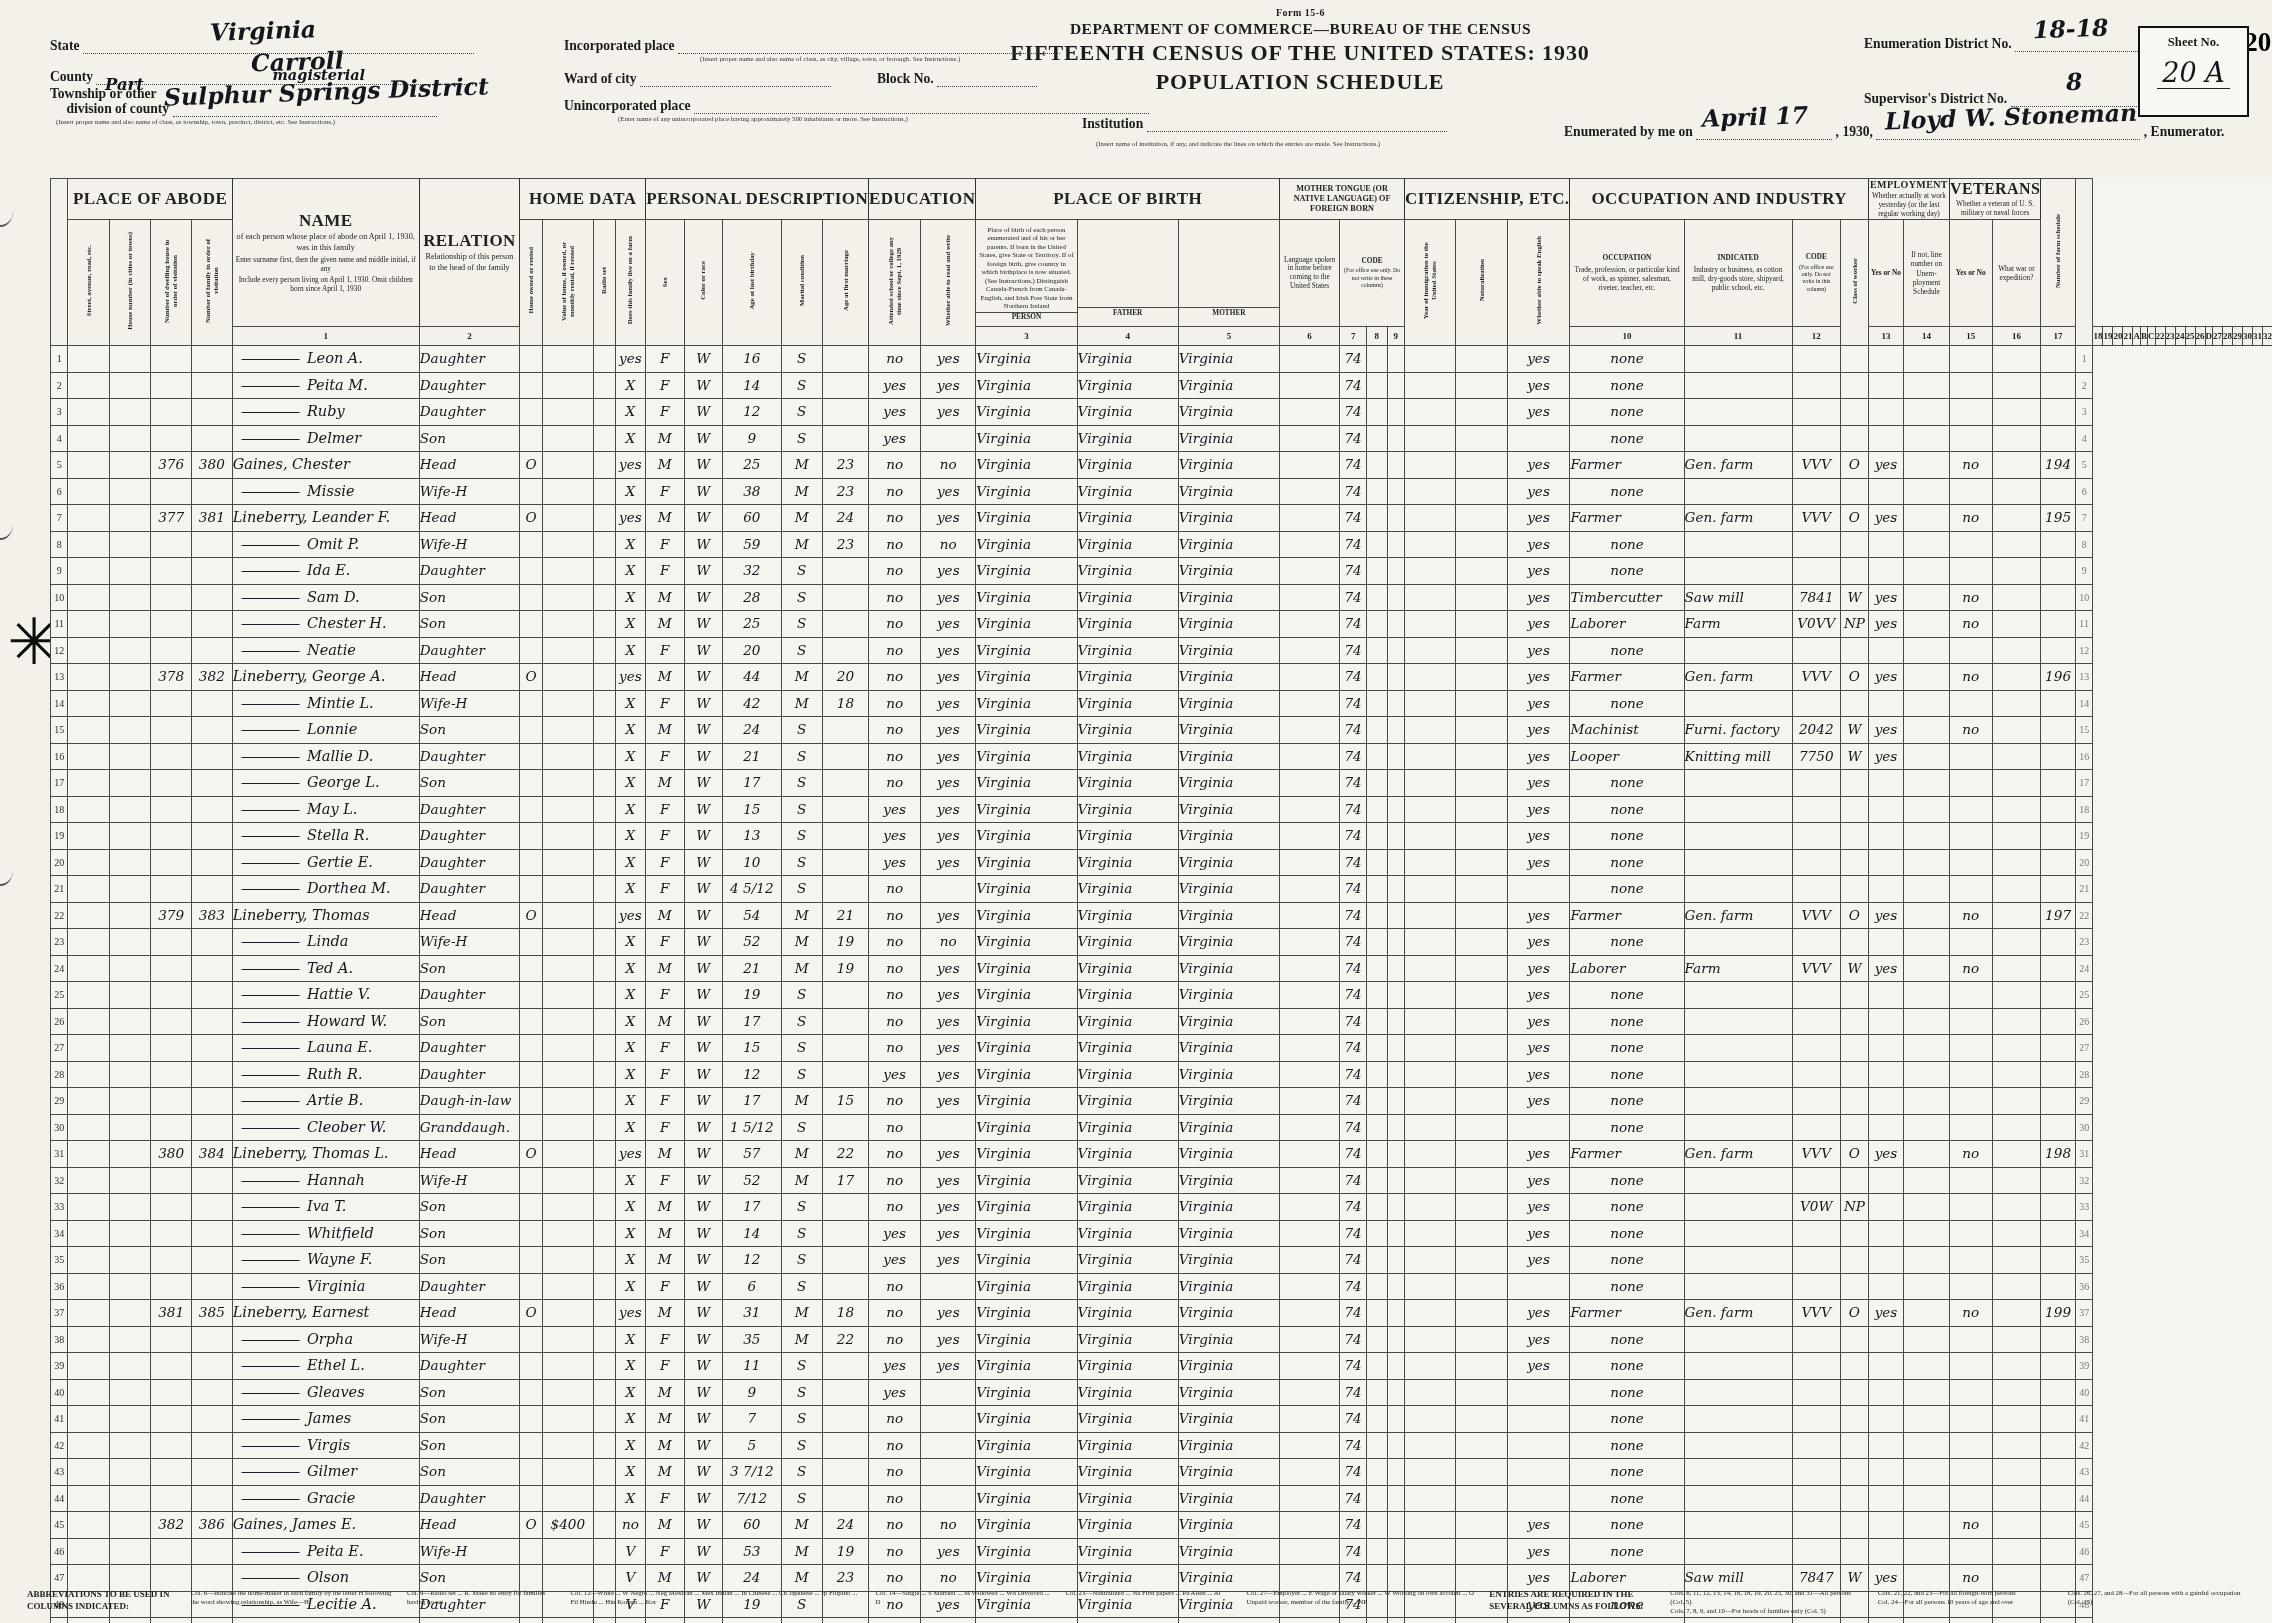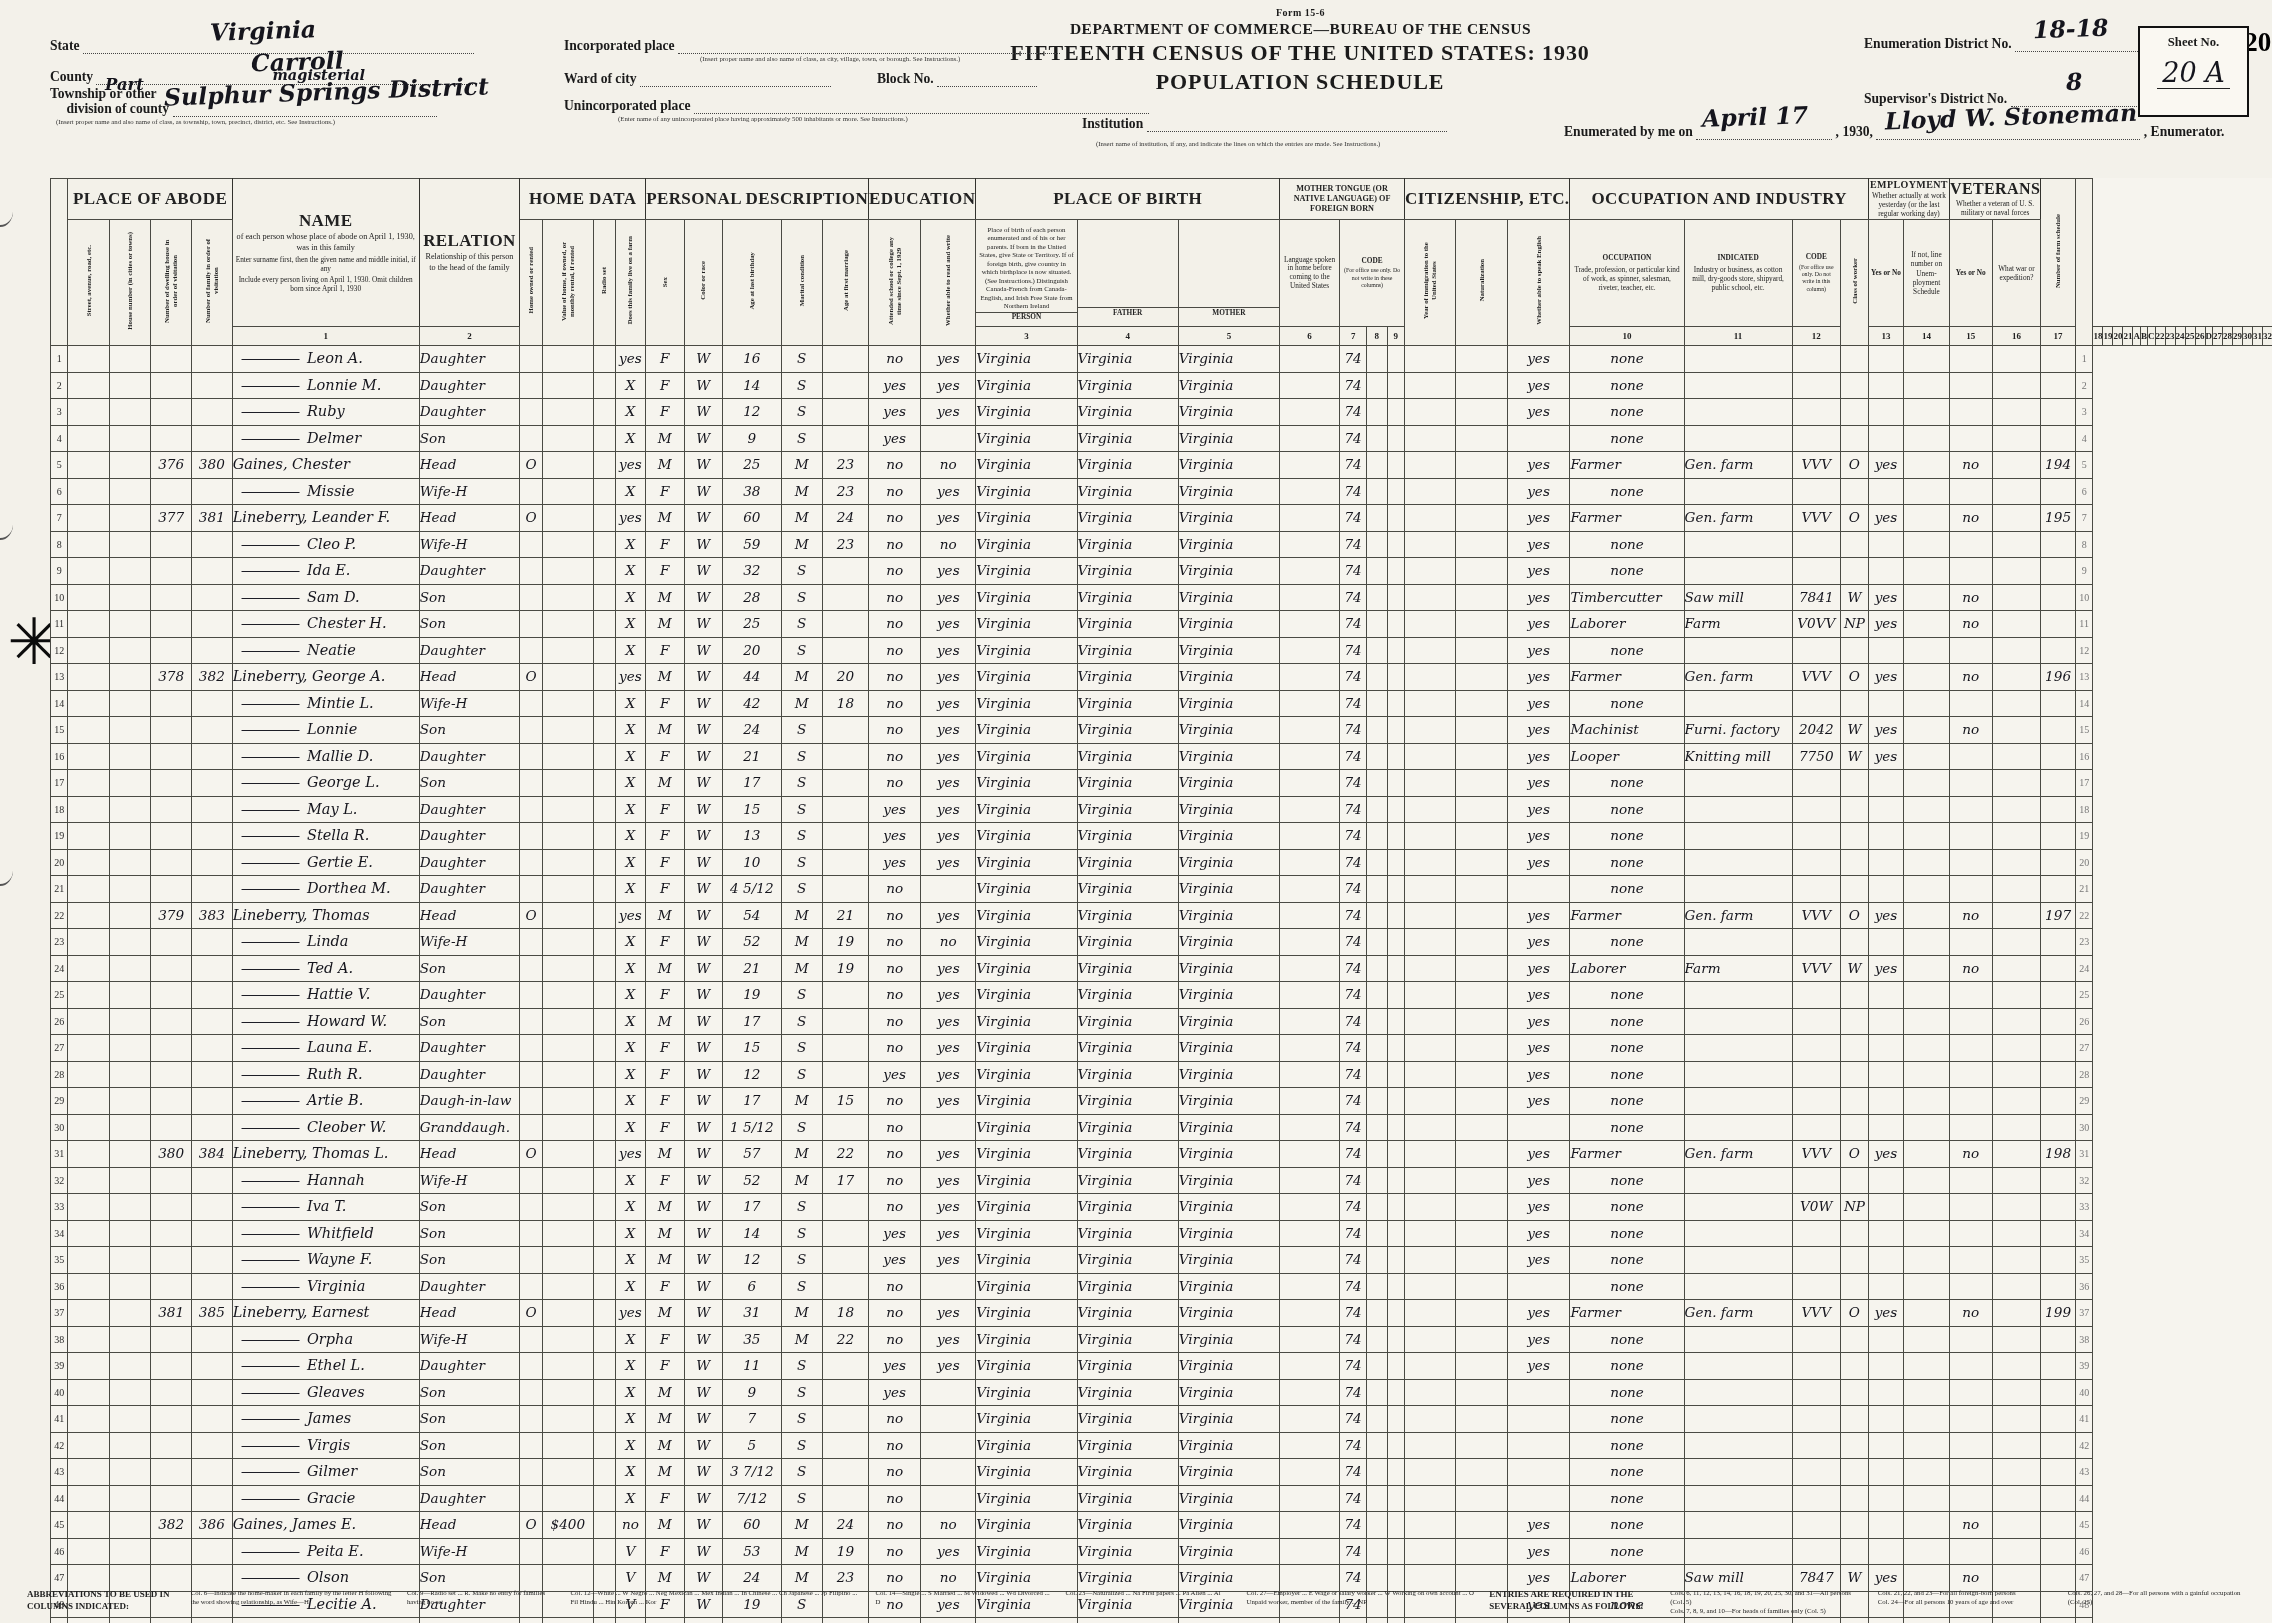--- a/index.html
+++ b/index.html
@@ -367,21 +367,21 @@
           <td></td>
           <td class=""><span class="hw"></span></td>
           <td class="num" style="color:#777;">1</td>
         </tr>
         <tr>
           <td class="num">2</td>
           <td></td>
           <td></td>
           <td class=""><span class="hw"></span></td>
           <td class=""><span class="hw"></span></td>
-          <td class="L nmcell"><span class="dash"></span><span class="hw">Lonnie M.</span></td>
+          <td class="L nmcell"><span class="dash"></span><span class="hw">Peita M.</span></td>
           <td class="L"><span class="hw">Daughter</span></td>
           <td class=""><span class="hw"></span></td>
           <td class=""><span class="hw"></span></td>
           <td></td>
           <td class=""><span class="hw">X</span></td>
           <td class=""><span class="hw">F</span></td>
           <td class=""><span class="hw">W</span></td>
           <td class=""><span class="hw">14</span></td>
           <td class=""><span class="hw">S</span></td>
           <td class=""><span class="hw"></span></td>
@@ -607,21 +607,21 @@
           <td></td>
           <td class=""><span class="hw">195</span></td>
           <td class="num" style="color:#777;">7</td>
         </tr>
         <tr>
           <td class="num">8</td>
           <td></td>
           <td></td>
           <td class=""><span class="hw"></span></td>
           <td class=""><span class="hw"></span></td>
-          <td class="L nmcell"><span class="dash"></span><span class="hw">Cleo P.</span></td>
+          <td class="L nmcell"><span class="dash"></span><span class="hw">Omit P.</span></td>
           <td class="L"><span class="hw">Wife-H</span></td>
           <td class=""><span class="hw"></span></td>
           <td class=""><span class="hw"></span></td>
           <td></td>
           <td class=""><span class="hw">X</span></td>
           <td class=""><span class="hw">F</span></td>
           <td class=""><span class="hw">W</span></td>
           <td class=""><span class="hw">59</span></td>
           <td class=""><span class="hw">M</span></td>
           <td class=""><span class="hw">23</span></td>

